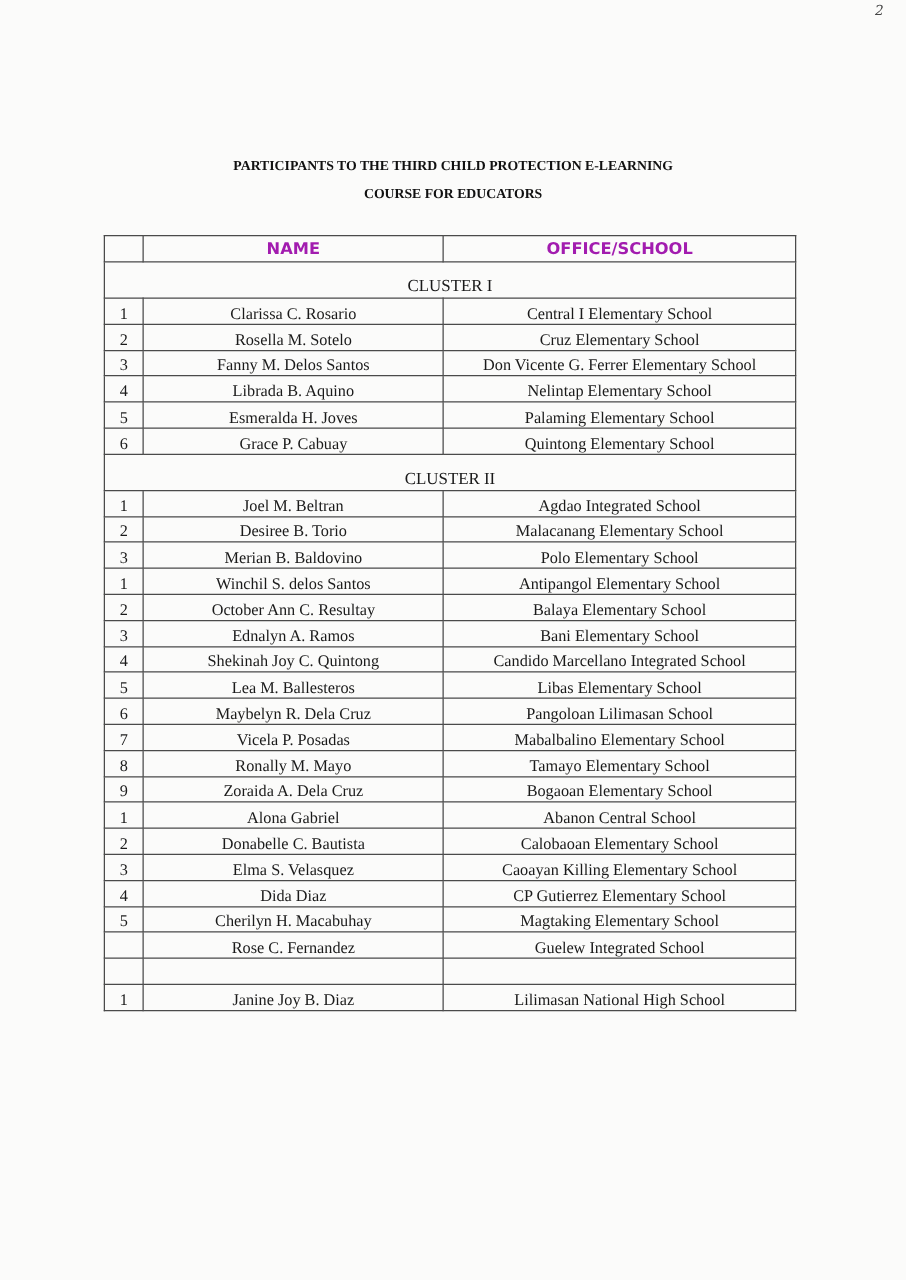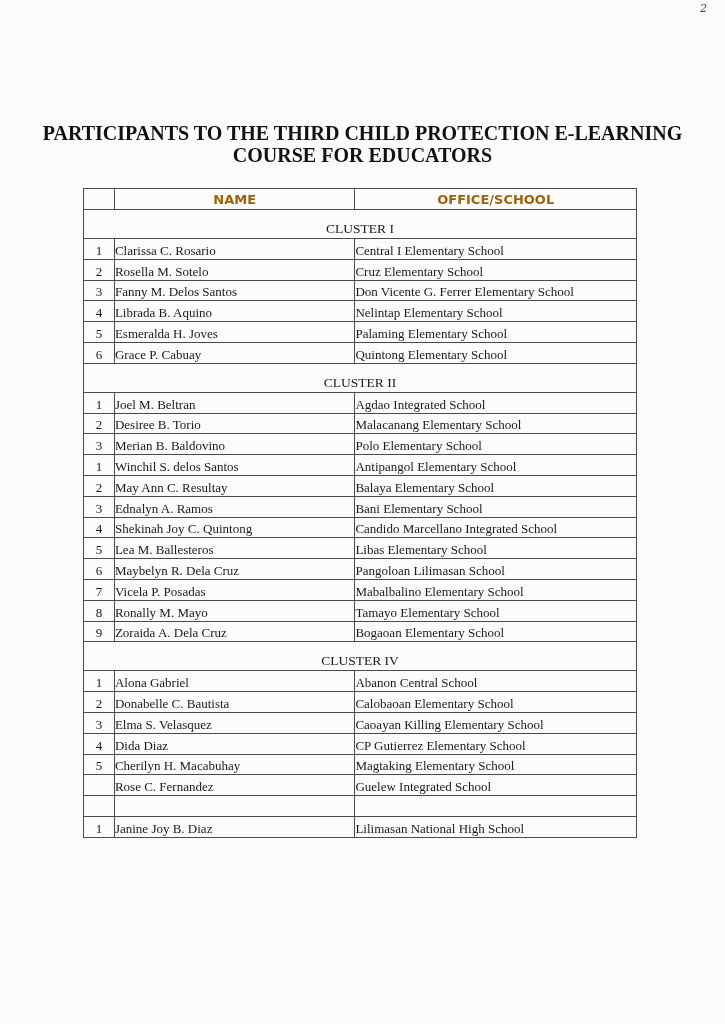--- a/index.html
+++ b/index.html
@@ -11,49 +11,49 @@
     font-family: "Liberation Serif", serif;
     color: #1a1a1a;
   }
   .page-num {
     position: absolute; top: 2px; right: 18px;
     font-family: "DejaVu Serif", serif; font-style: italic;
     font-size: 11px; color: #444;
   }
   .title {
     position: absolute; top: 122px; left: 0; width: 725px;
-    text-align: center; font-weight: bold; font-size: 20px; line-height: 22px;
+    text-align: center; font-weight: bold; font-size: 11px; line-height: 22px;
     color: #111;
   }
   table.roster {
     position: absolute; top: 188px; left: 83px;
     width: 554px;
     border-collapse: collapse;
     font-size: 13px;
   }
   table.roster td, table.roster th {
     border: 1.2px solid #4a4a4a;
     padding: 0;
   }
   col.c-num { width: 31px; }
   col.c-name { width: 241px; }
   col.c-school { width: 282px; }
   th {
     height: 20px;
     font-family: "DejaVu Sans", sans-serif;
     font-weight: bold; font-size: 13px; 
-    color: #a16207;
+    color: #a21caf;
   }
   tr.cluster td {
     height: 27px; text-align: center; vertical-align: bottom;
     font-weight: normal; font-size: 13.5px; padding-bottom: 1px;
   }
   tr.row td { height: 19.8px; vertical-align: bottom; padding-bottom: 0px; }
   td.num { text-align: center; }
-  td.name, td.school { padding-left: 6px; }
+  td.name, td.school { padding-left: 6px; text-align: center; }
 </style>
 </head>
 <body>
 
 <div class="page-num">2</div>
 
 <div class="title">
   <div>PARTICIPANTS TO THE THIRD CHILD PROTECTION E-LEARNING</div>
   <div>COURSE FOR EDUCATORS</div>
 </div>
@@ -123,21 +123,21 @@
         <td class="name">Merian B. Baldovino</td>
         <td class="school">Polo Elementary School</td>
       </tr>
       <tr class="row">
         <td class="num">1</td>
         <td class="name">Winchil S. delos Santos</td>
         <td class="school">Antipangol Elementary School</td>
       </tr>
       <tr class="row">
         <td class="num">2</td>
-        <td class="name">May Ann C. Resultay</td>
+        <td class="name">October Ann C. Resultay</td>
         <td class="school">Balaya Elementary School</td>
       </tr>
       <tr class="row">
         <td class="num">3</td>
         <td class="name">Ednalyn A. Ramos</td>
         <td class="school">Bani Elementary School</td>
       </tr>
       <tr class="row">
         <td class="num">4</td>
         <td class="name">Shekinah Joy C. Quintong</td>
@@ -161,23 +161,20 @@
       <tr class="row">
         <td class="num">8</td>
         <td class="name">Ronally M. Mayo</td>
         <td class="school">Tamayo Elementary School</td>
       </tr>
       <tr class="row">
         <td class="num">9</td>
         <td class="name">Zoraida A. Dela Cruz</td>
         <td class="school">Bogaoan Elementary School</td>
       </tr>
-      <tr class="cluster">
-        <td colspan="3">CLUSTER IV</td>
-      </tr>
       <tr class="row">
         <td class="num">1</td>
         <td class="name">Alona Gabriel</td>
         <td class="school">Abanon Central School</td>
       </tr>
       <tr class="row">
         <td class="num">2</td>
         <td class="name">Donabelle C. Bautista</td>
         <td class="school">Calobaoan Elementary School</td>
       </tr>

